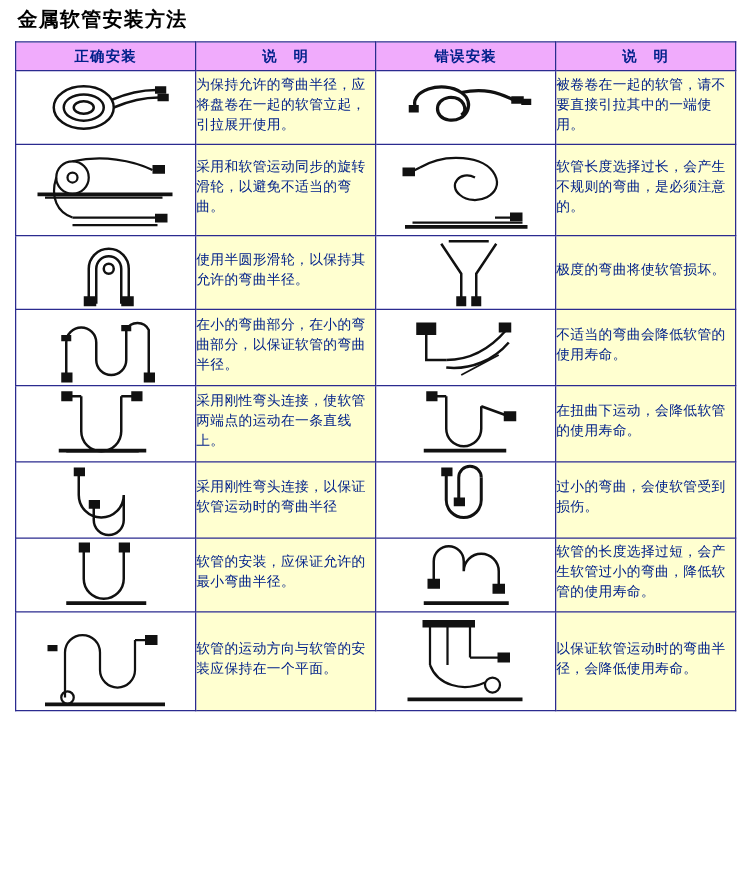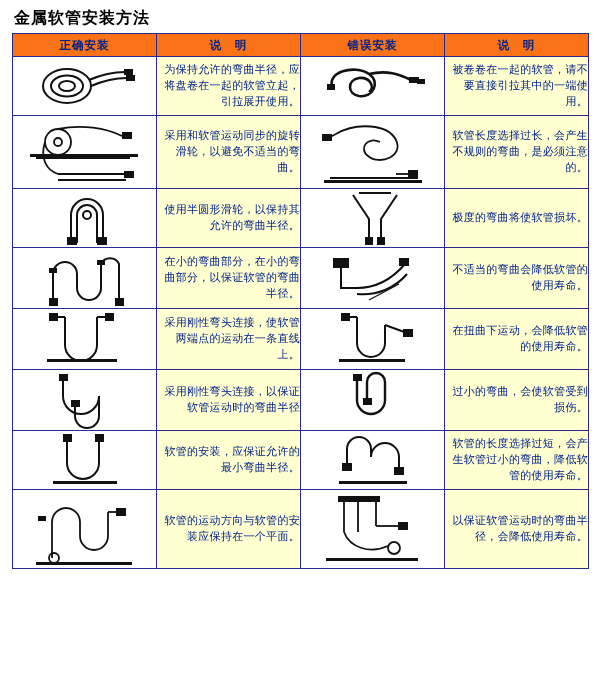--- a/index.html
+++ b/index.html
@@ -13,20 +13,21 @@
     font-family: "DejaVu Sans", "Liberation Sans", sans-serif;
     color: #000;
     overflow: hidden;
   }
   #page {
     width: 600px;
     height: 592px;
     position: relative;
     box-sizing: border-box;
     padding: 6px 12px 0 12px;
+    font-family: Liberation Mono, monospace;
   }
   .page-title {
     font-size: 16px;
     font-weight: bold;
     letter-spacing: 1px;
     margin: 2px 0 6px 2px;
     line-height: 1.2;
     color: #000;
   }
   table.main {
@@ -34,42 +35,42 @@
     width: 576px;
     table-layout: fixed;
     border: 1px solid #1f1f7a;
   }
   table.main td, table.main th {
     border: 1px solid #2b2b8f;
     padding: 0;
     vertical-align: middle;
   }
   thead th {
-    background: #f97316;
+    background: #f0abfc;
     color: #00208a;
     font-size: 11.5px;
     font-weight: bold;
     height: 22px;
     letter-spacing: 1px;
     text-align: center;
   }
   td.img-cell {
     background: #ffffff;
     text-align: center;
     vertical-align: middle;
     height: 58px;
     padding: 2px 0;
   }
   td.txt-cell {
     background: #ffffd0;
     color: #00208a;
     font-size: 11px;
     line-height: 1.45;
     padding: 5px 7px;
-    text-align: right;
+    text-align: left;
     letter-spacing: 0.3px;
   }
   .col-img { width: 144px; }
   .col-txt { width: 144px; }
   svg { display: block; margin: 0 auto; }
   .hose { fill: none; stroke: #111; }
 </style>
 </head>
 <body>
 

